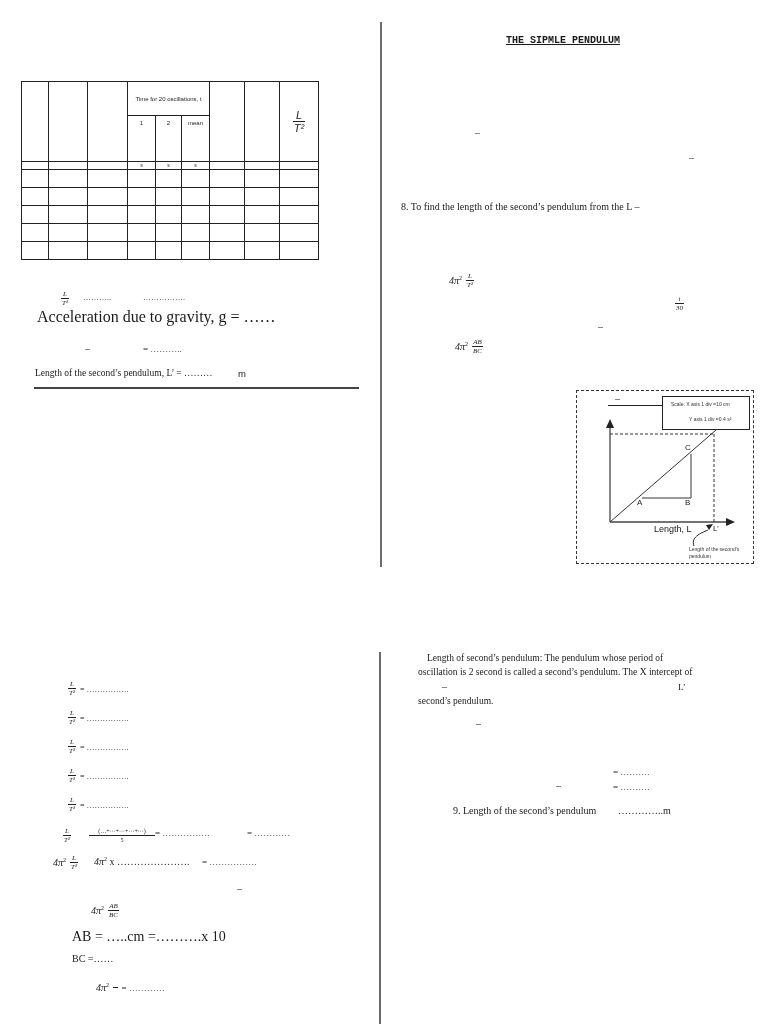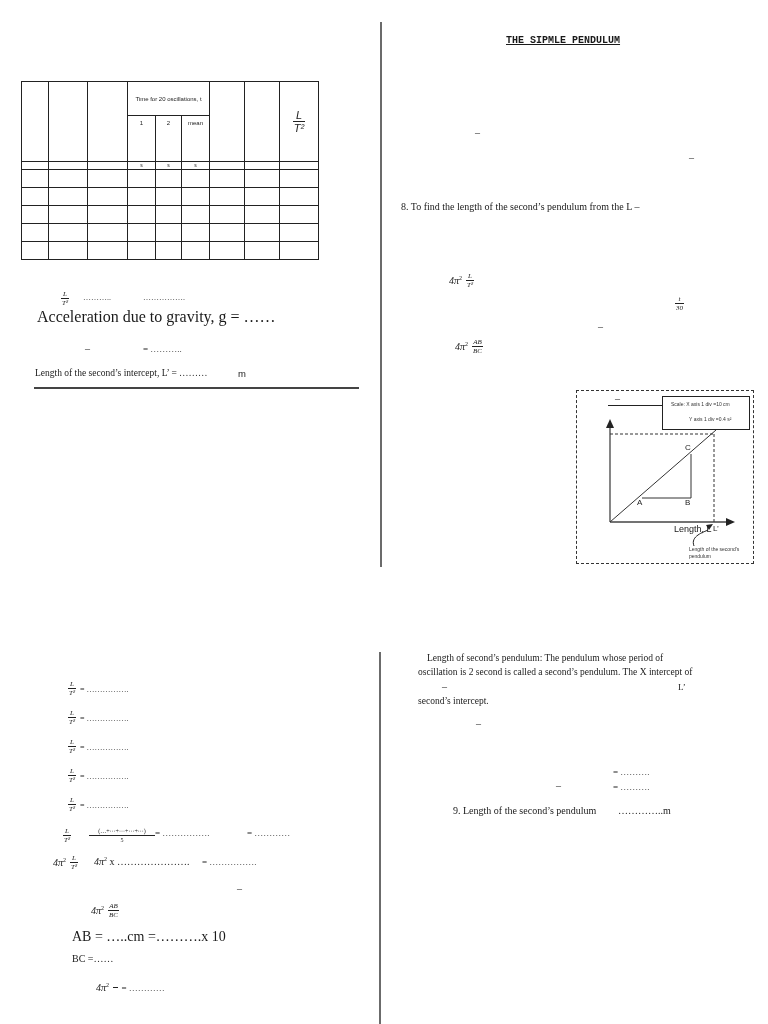--- a/index.html
+++ b/index.html
@@ -129,21 +129,21 @@
     <span class="den">T²</span>
   </span>
 </div>
 <div class="abs txt" style="left:83px; top:293px; font-size:8px;">………..</div>
 <div class="abs txt" style="left:143px; top:293px; font-size:8px;">…………….</div>
 
 <div class="abs txt" style="left:37px; top:308px; font-size:16px;">Acceleration due to gravity, g = ……</div>
 <div class="abs txt" style="left:85px; top:343px;">–</div>
 <div class="abs txt" style="left:143px; top:344px; font-size:9px;">= ………..</div>
 
-<div class="abs txt" style="left:35px; top:368px; font-size:9.5px;">Length of the second’s intercept, L’ = ………</div>
+<div class="abs txt" style="left:35px; top:368px; font-size:9.5px;">Length of the second’s pendulum, L’ = ………</div>
 <div class="abs txt" style="left:238px; top:368px; font-size:9.5px; font-family:'Liberation Sans',sans-serif;">m</div>
 <div class="hrule" style="left:34px; top:387px; width:325px; height:1.5px; background:#444;"></div>
 
 <div class="abs mono" style="left:506px; top:35px; font-size:10px; font-weight:bold; text-decoration:underline;">THE SIPMLE PENDULUM</div>
 
 <div class="abs txt" style="left:475px; top:127px;">–</div>
 <div class="abs txt" style="left:689px; top:152px;">–</div>
 
 <div class="abs txt" style="left:401px; top:201px; font-size:10px;">8. To find the length of the second’s pendulum  from the L –</div>
 
@@ -195,21 +195,21 @@
 
   <line x1="66" y1="108" x2="115" y2="108" stroke="#333" stroke-width="1"></line>
   <line x1="115" y1="108" x2="115" y2="64" stroke="#333" stroke-width="1"></line>
 
   <path d="M118,156 C114,146 128,142 132,140" stroke="#222" stroke-width="1" fill="none"></path>
   <polygon points="130,135 137,134 133,140" fill="#222"></polygon>
 </svg>
 <div class="abs sans" style="left:637px; top:498px; font-size:8px;">A</div>
 <div class="abs sans" style="left:685px; top:498px; font-size:8px;">B</div>
 <div class="abs sans" style="left:685px; top:443px; font-size:8px;">C</div>
-<div class="abs sans" style="left:654px; top:524px; font-size:9px;margin-left:20px;">Length, L</div>
+<div class="abs sans" style="left:654px; top:524px; font-size:9px;">Length, L</div>
 <div class="abs sans" style="left:713px; top:524px; font-size:8px;">L’</div>
 <div class="abs sans" style="left:689px; top:546px; width:70px; font-size:5px; line-height:7px; color:#333;">Length of the second’s pendulum</div>
 
 <div class="abs" style="left:68px; top:678px;">
   <span class="frac">
       <span class="num">L</span>
       <span class="den">T²</span>
     </span>
   <span class="txt" style="font-size:8px;">= …………….</span>
 </div>
@@ -287,21 +287,21 @@
       <span class="num">&nbsp;&nbsp;</span>
       <span class="den">&nbsp;&nbsp;</span>
     </span>
   <span class="txt" style="font-size:9px;">= …………</span>
 </div>
 
 <div class="abs txt" style="left:427px; top:653px; font-size:9.5px;text-align:right;">Length of second’s pendulum: The pendulum whose period of</div>
 <div class="abs txt" style="left:418px; top:667px; font-size:9.5px;">oscillation is 2 second is called a second’s pendulum. The X intercept of</div>
 <div class="abs txt" style="left:442px; top:681px;">–</div>
 <div class="abs txt" style="left:678px; top:682px; font-size:9px;">L’</div>
-<div class="abs txt" style="left:418px; top:696px; font-size:9.5px;">second’s intercept.</div>
+<div class="abs txt" style="left:418px; top:696px; font-size:9.5px;">second’s pendulum.</div>
 
 <div class="abs txt" style="left:476px; top:718px;">–</div>
 
 <div class="abs txt" style="left:613px; top:767px; font-size:9px;">= ……….</div>
 <div class="abs txt" style="left:556px; top:780px;">–</div>
 <div class="abs txt" style="left:613px; top:782px; font-size:9px;">= ……….</div>
 
 <div class="abs txt" style="left:453px; top:805px; font-size:10px;">9. Length of the second’s pendulum</div>
 <div class="abs txt" style="left:618px; top:805px; font-size:10px;">…………..m</div>
 

